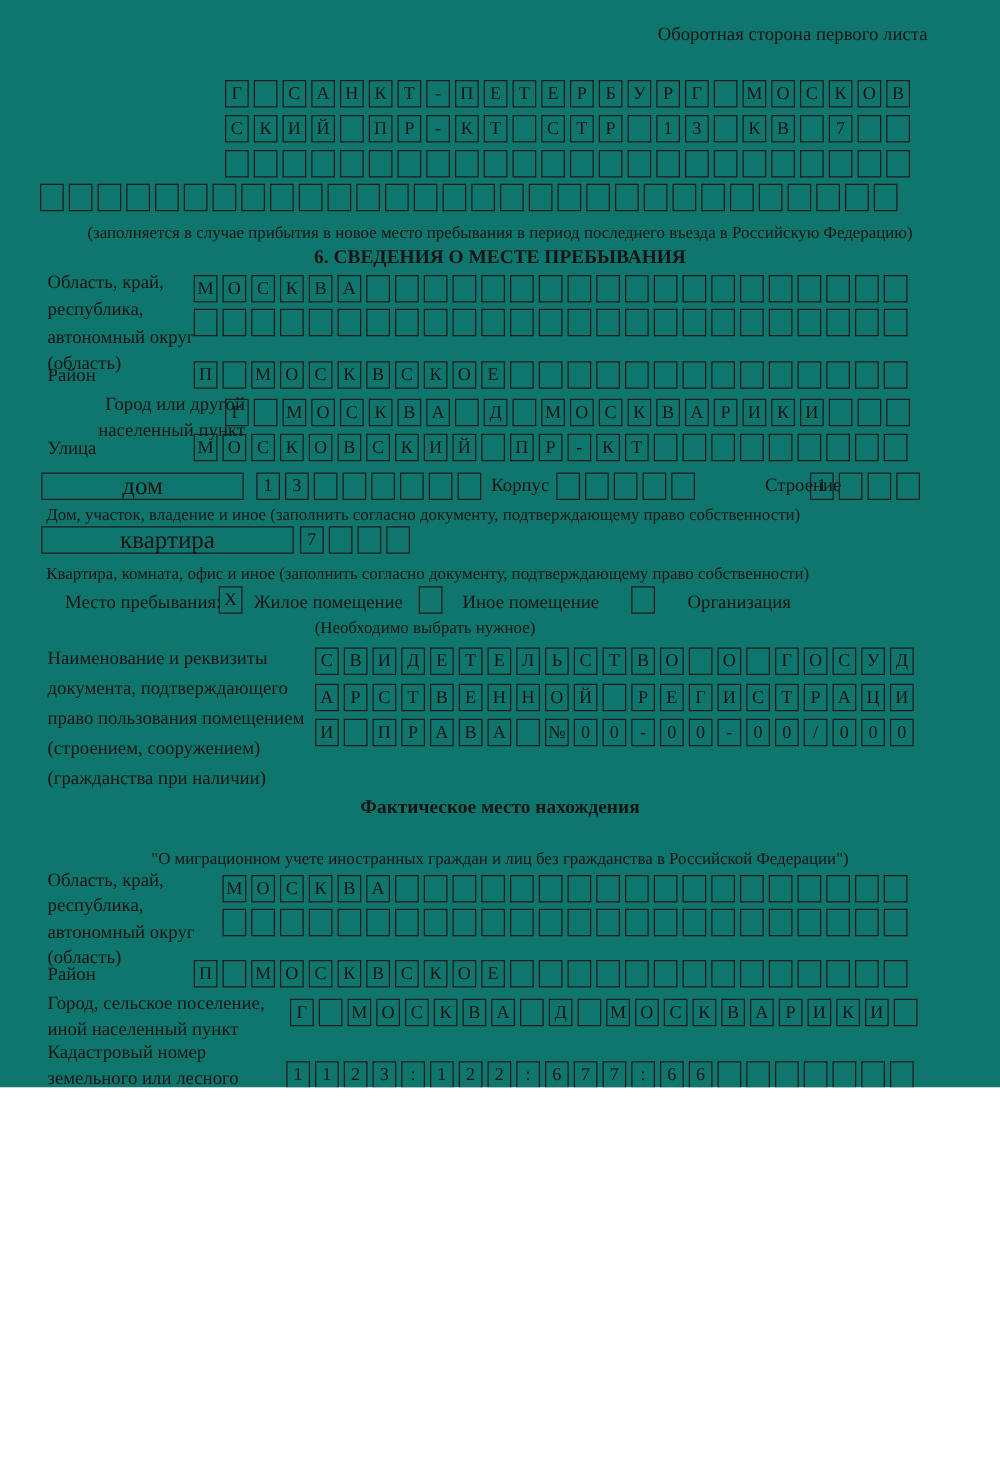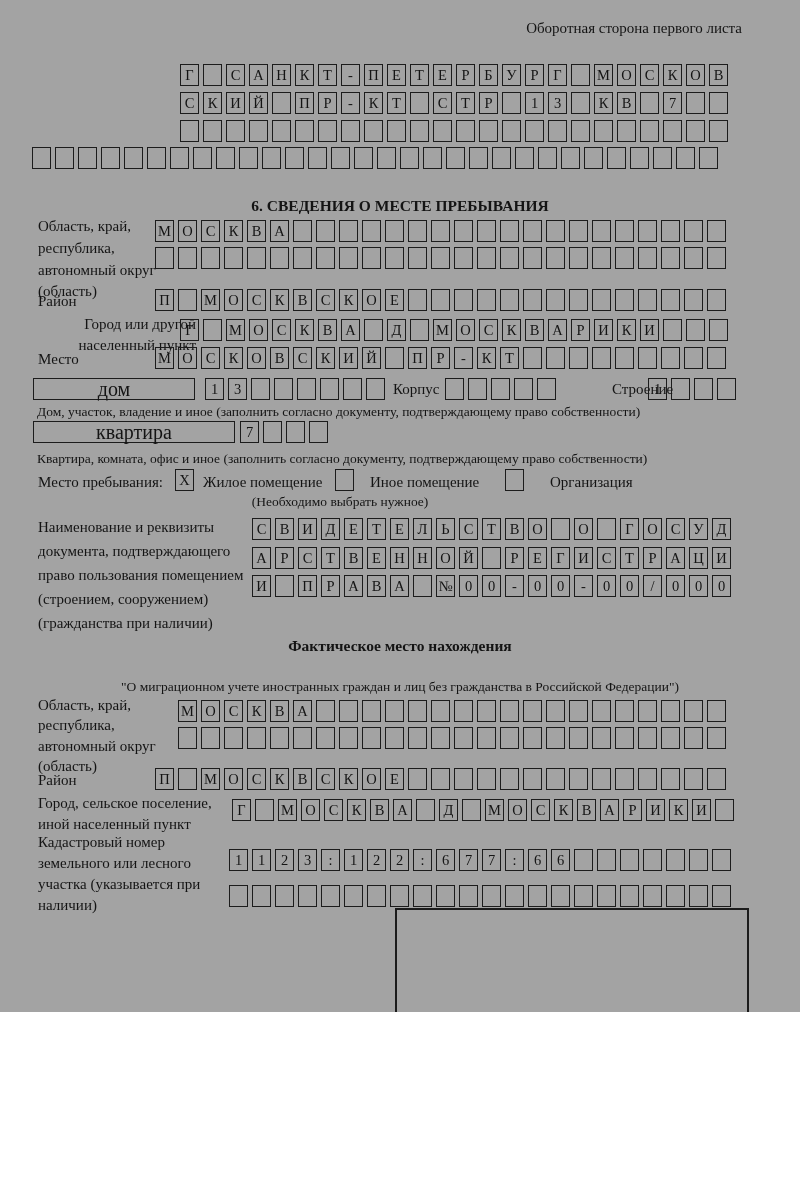--- a/index.html
+++ b/index.html
@@ -1,17 +1,17 @@
 <!DOCTYPE html>
 <html><head>
 <meta charset="utf-8">
 <style>
   html,body{margin:0;padding:0;background:#fff;}
   .page{
-    position:relative;width:800px;height:1012px;background:#a3a3a3;
+    position:relative;width:800px;height:870px;background:#0f766e;
     font-family:"Liberation Serif","DejaVu Serif",serif;color:#141414;
     overflow:hidden;
   }
   .abs{position:absolute;}
   .lbl{position:absolute;font-size:15px;line-height:1.5;}
   .cap{position:absolute;font-size:13.5px;line-height:1.3;}
   .title{position:absolute;left:0;width:800px;text-align:center;font-weight:bold;font-size:15.5px;}
   .cells{position:absolute;display:flex;}
   .cell{
     flex:none;width:17px;height:20px;margin-right:4px;
@@ -47,21 +47,21 @@
   #house-box{left:33px;top:378px;width:160px;}
   #house-cells{left:205px;top:378px;}
   #korpus-lbl{left:393px;top:381px;font-size:15px;}
   #korpus-cells{left:445px;top:378px;}
   #stroenie-lbl{left:612px;top:381px;font-size:15px;}
   #stroenie-cells{left:648px;top:378px;}
   #house-cap{left:37px;top:403px;}
   #apt-box{left:33px;top:421px;width:200px;}
   #apt-cells{left:240px;top:421px;}
   #apt-cap{left:37px;top:450px;}
-  #stay-lbl{left:38px;top:471px;}
+  #stay-lbl{left:52px;top:471px;}
   #stay-box1{left:175px;top:469px;}
   #stay-opt1{left:203px;top:471px;}
   #stay-box2{left:335px;top:469px;}
   #stay-opt2{left:370px;top:471px;}
   #stay-box3{left:505px;top:469px;}
   #stay-opt3{left:550px;top:471px;}
   #stay-hint{left:140px;top:493px;width:400px;text-align:center;}
   #doc-lbl{left:38px;top:515px;width:215px;line-height:1.6;}
   #doc-r1{left:252px;top:518px;}
   #doc-r2{left:252px;top:547px;}
@@ -192,20 +192,21 @@
       <span class="cell"></span>
       <span class="cell"></span>
       <span class="cell"></span>
       <span class="cell"></span>
       <span class="cell"></span>
       <span class="cell"></span>
       <span class="cell"></span>
       <span class="cell"></span>
       <span class="cell"></span>
     </div>
+  <div id="addr-cap" class="cap">(заполняется в случае прибытия в новое место пребывания в период последнего въезда в Российскую Федерацию)</div>
 
   <div id="s2-title" class="title">6. СВЕДЕНИЯ О МЕСТЕ ПРЕБЫВАНИЯ</div>
 
   <div id="region-lbl" class="lbl">Область, край, республика, автономный округ (область)</div>
   <div id="region-r1" class="cells">
       <span class="cell">М</span>
       <span class="cell">О</span>
       <span class="cell">С</span>
       <span class="cell">К</span>
       <span class="cell">В</span>
@@ -308,21 +309,21 @@
       <span class="cell">А</span>
       <span class="cell">Р</span>
       <span class="cell">И</span>
       <span class="cell">К</span>
       <span class="cell">И</span>
       <span class="cell"></span>
       <span class="cell"></span>
       <span class="cell"></span>
     </div>
 
-  <div id="street-lbl" class="lbl">Место</div>
+  <div id="street-lbl" class="lbl">Улица</div>
   <div id="street-row" class="cells">
       <span class="cell">М</span>
       <span class="cell">О</span>
       <span class="cell">С</span>
       <span class="cell">К</span>
       <span class="cell">О</span>
       <span class="cell">В</span>
       <span class="cell">С</span>
       <span class="cell">К</span>
       <span class="cell">И</span>

